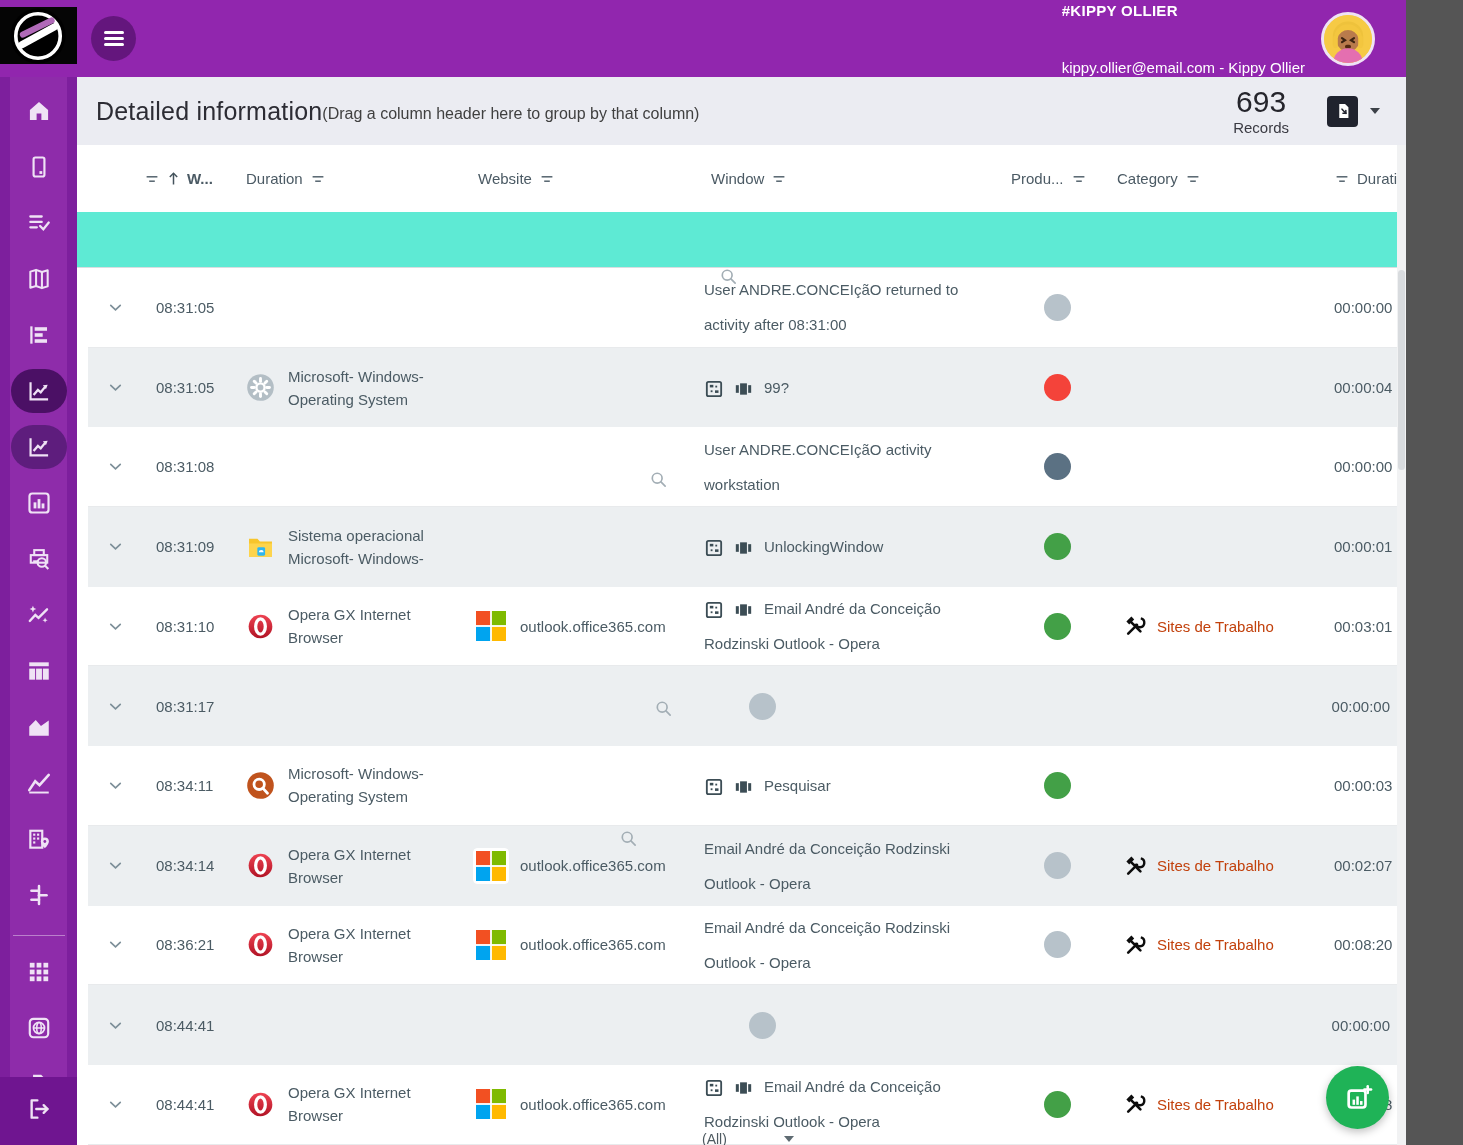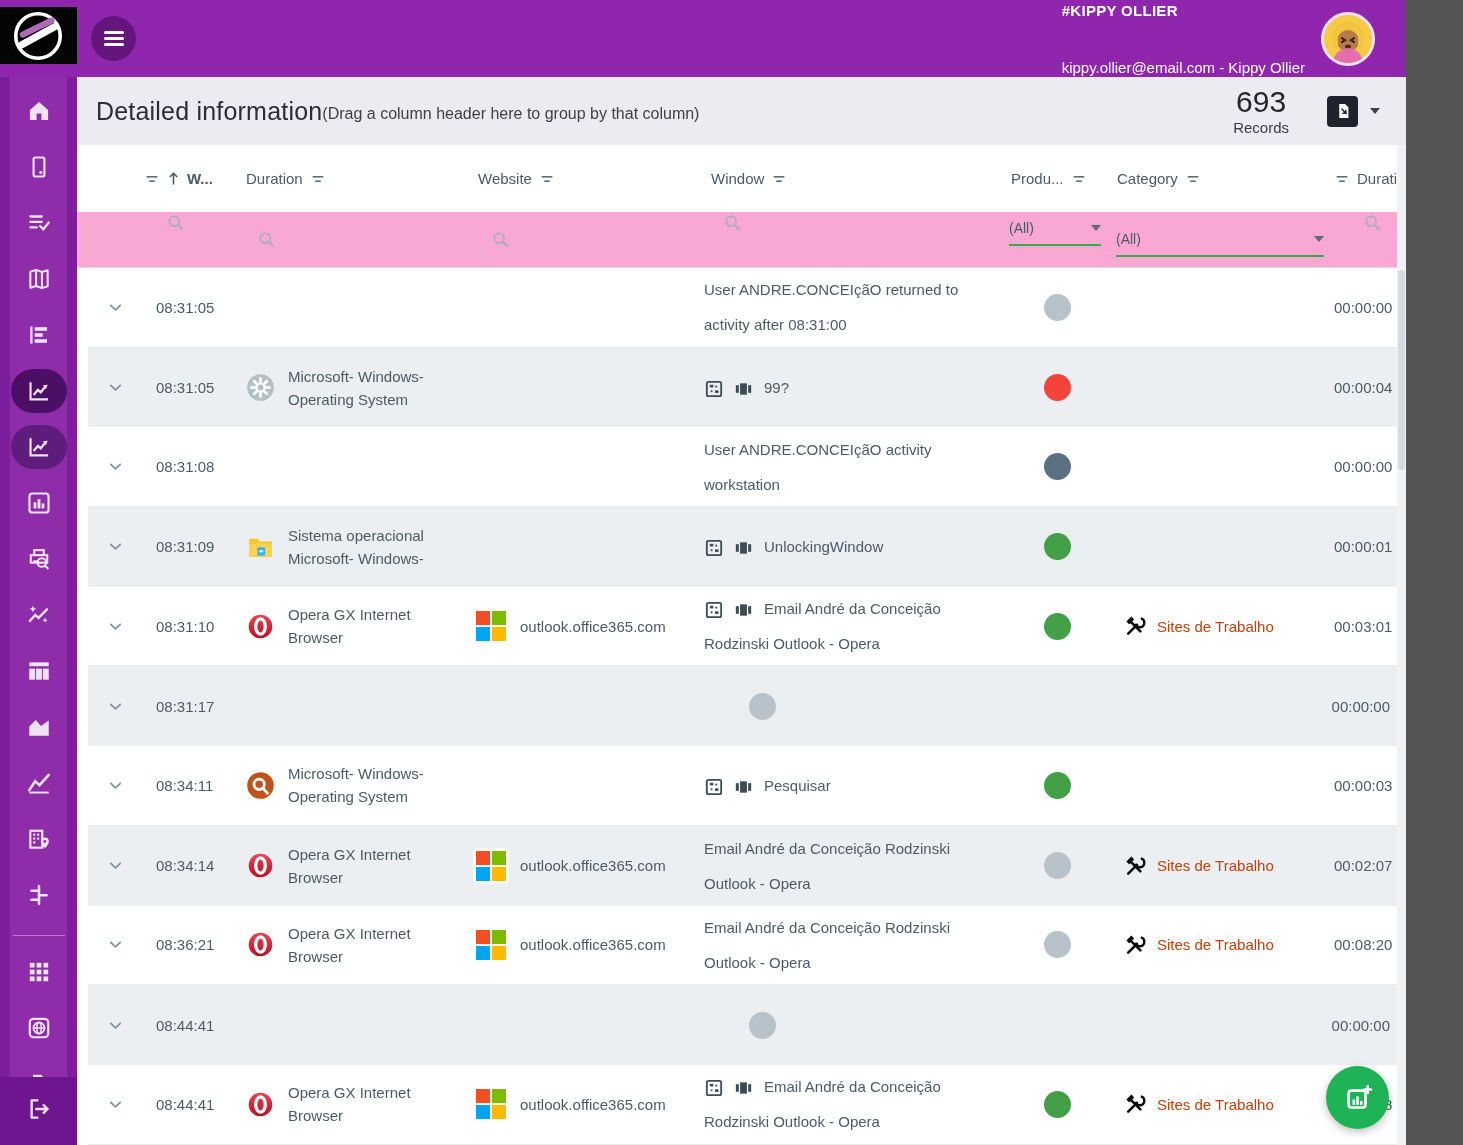--- a/index.html
+++ b/index.html
@@ -38,21 +38,21 @@
   .page-title { font-size:25px; color:#2c2c34; letter-spacing:.2px; }
   .group-hint { font-size:16px; color:#404040; padding-top:6px; }
   .records { margin-left:auto; text-align:center; line-height:1; }
   .records .num { font-size:30px; color:#25252c;text-align:center; }
   .records .lbl { font-size:15px; color:#3a3a42; margin-top:3px; }
   .export-wrap { display:flex; align-items:center; margin:0 26px 0 38px; cursor:pointer; }
   .export-btn { width:31px; height:31px; background:#20232e; border-radius:4px; display:flex; align-items:center; justify-content:center; }
   .export-caret { width:0; height:0; border-left:5px solid transparent; border-right:5px solid transparent; border-top:6px solid #3c4148; margin-left:12px; }
   
   .thead { display:flex; align-items:center; height:67px; background:#fff; padding-left:11px; }
-  .tfilter { display:flex; height:56px; background:#f9a8d4; padding-left:11px; border-bottom:1px solid #dadde0; }
+  .tfilter { display:flex; align-items:center; height:56px; background:#5eead4; padding-left:11px; border-bottom:1px solid #dadde0;flex-direction:column; }
   .rows { height:877px; overflow:hidden; padding-left:11px; }
   .trow { display:flex; align-items:center; height:79.7px; border-bottom:1px solid #e8eaec; background:#fff; }
   .trow.alt { background:#eceff1; border-bottom:none; }
   .c-expand { width:54px; flex:0 0 54px; display:flex; justify-content:center; }
   .c-time { width:104px; flex:0 0 104px; padding-left:14px; font-size:15px; color:#4b5b64; }
   .c-program { width:218px; flex:0 0 218px; display:flex; align-items:center; }
   .c-website { width:240px; flex:0 0 240px; display:flex; align-items:center; }
   .c-window { width:295px; flex:0 0 295px; padding-right:12px; }
   .c-prod { width:110px; flex:0 0 110px; }
   .c-category { width:225px; flex:0 0 225px; display:flex; align-items:center; padding-left:13px; }

